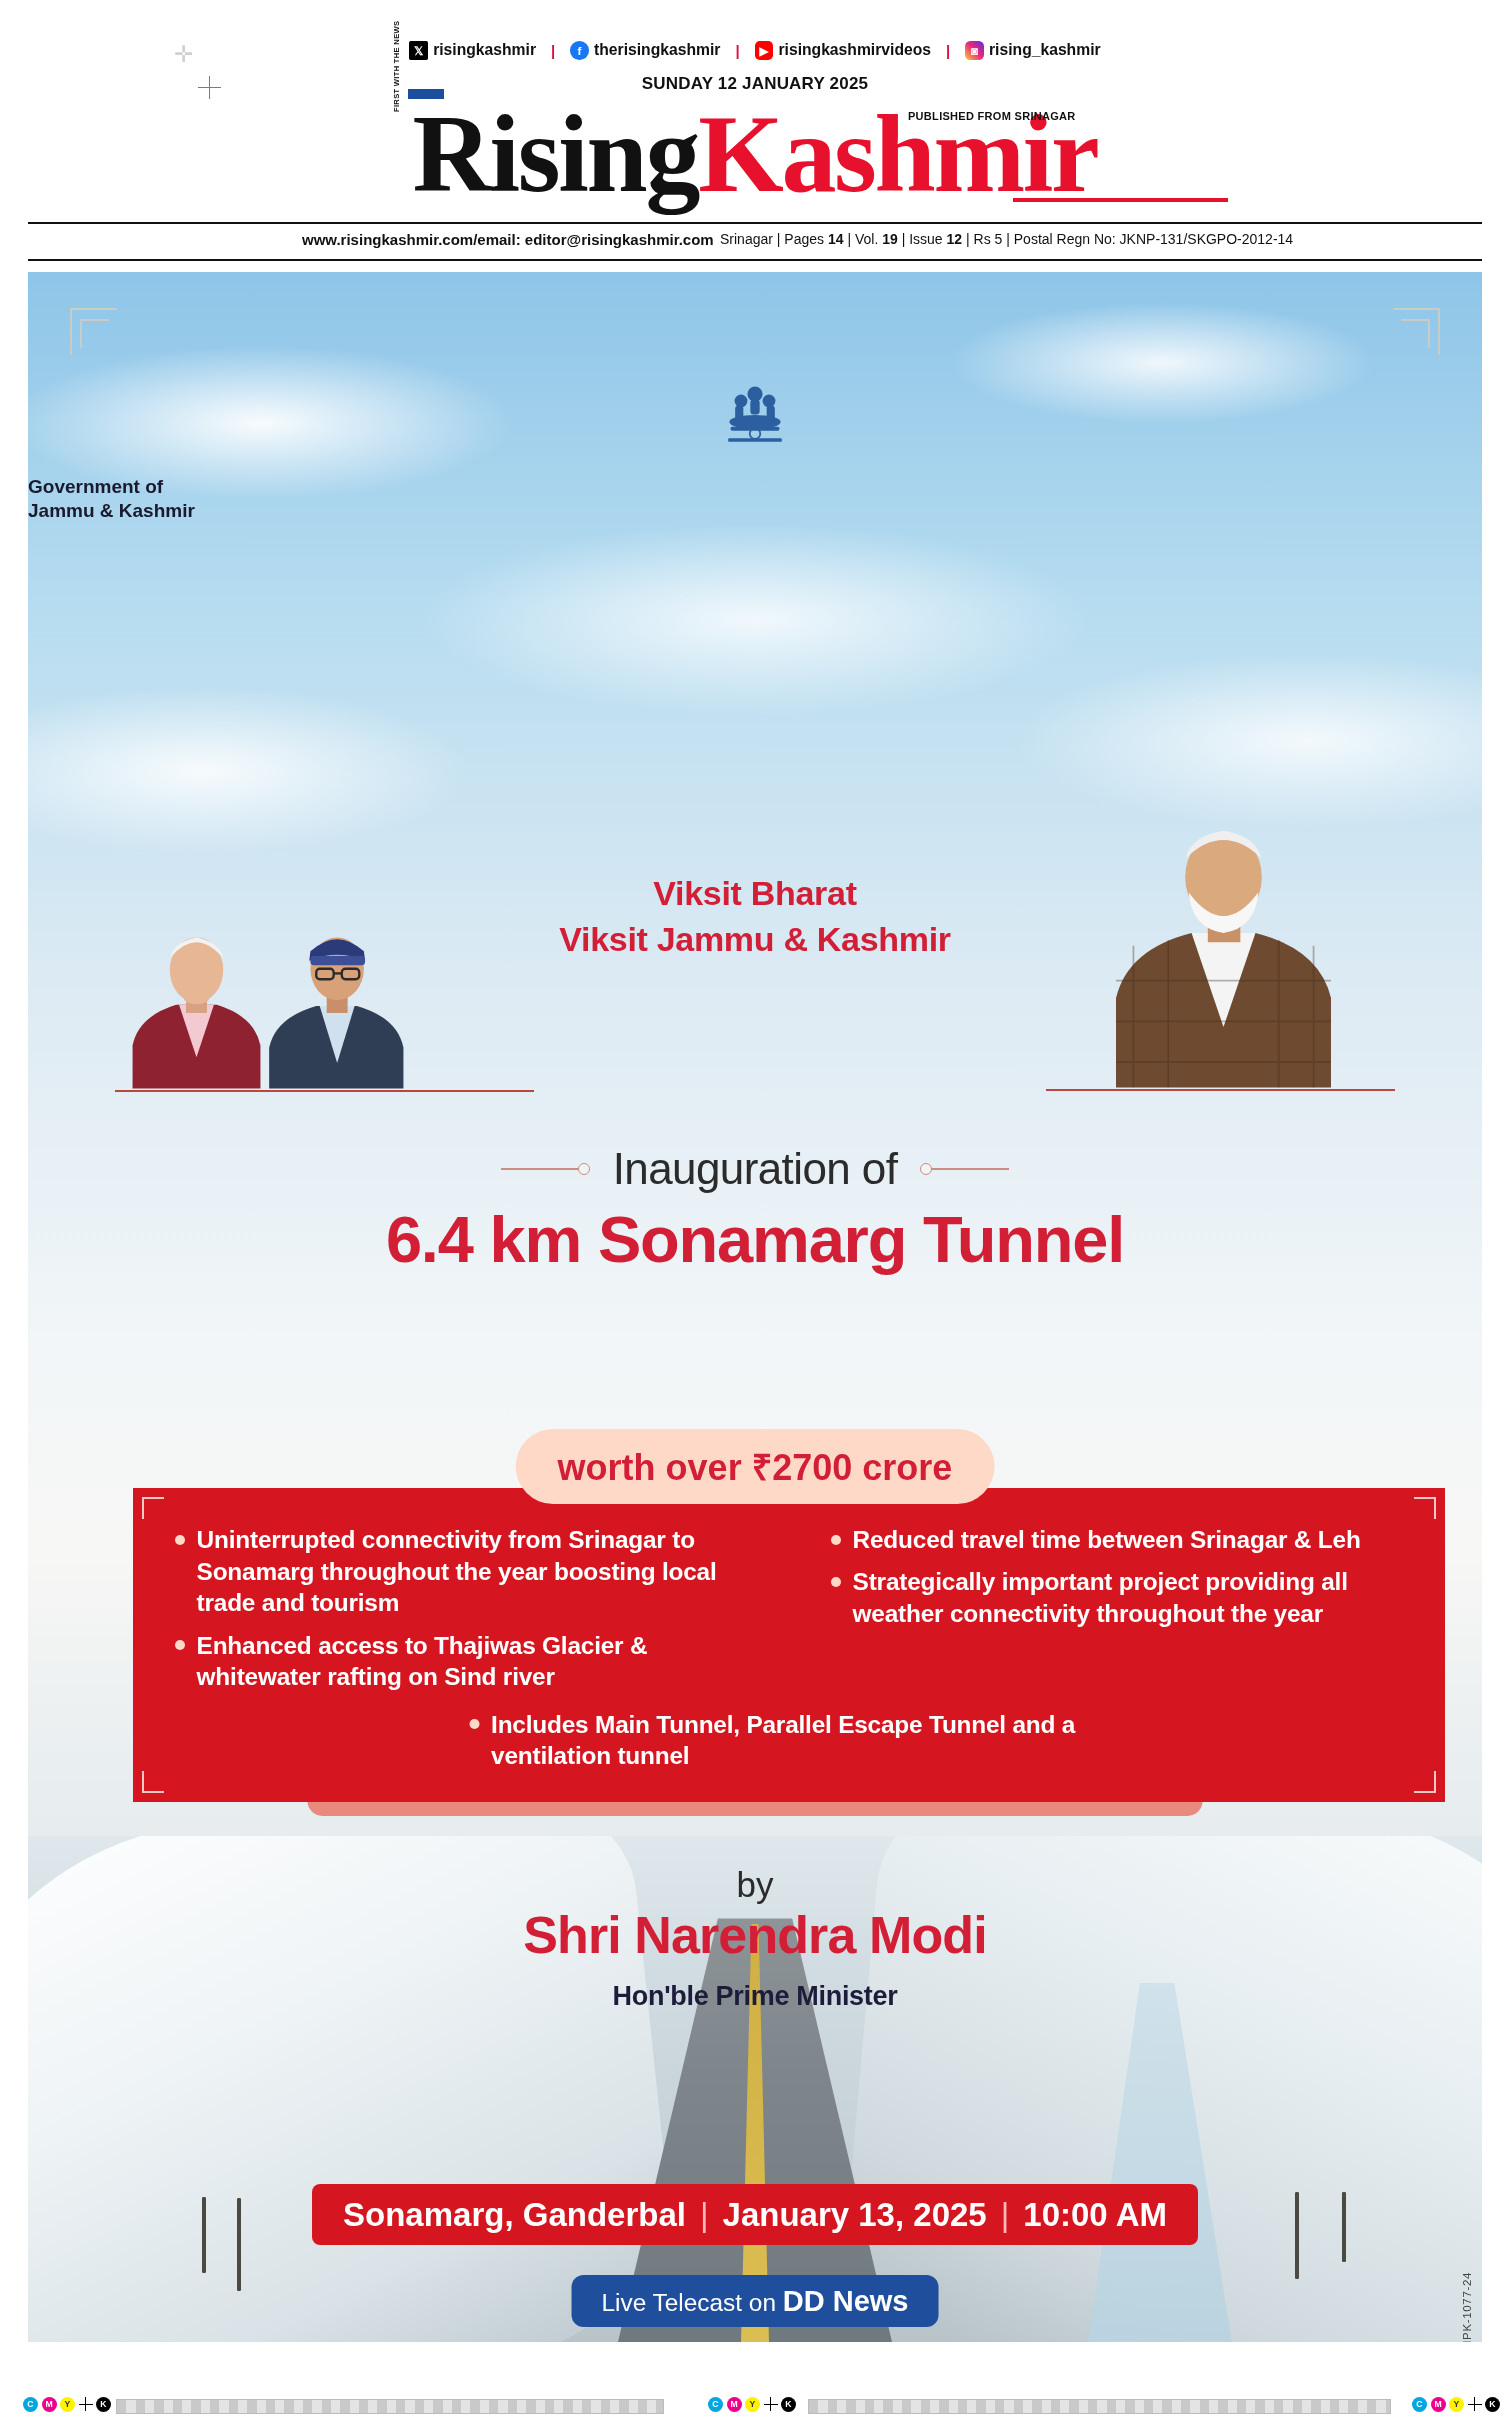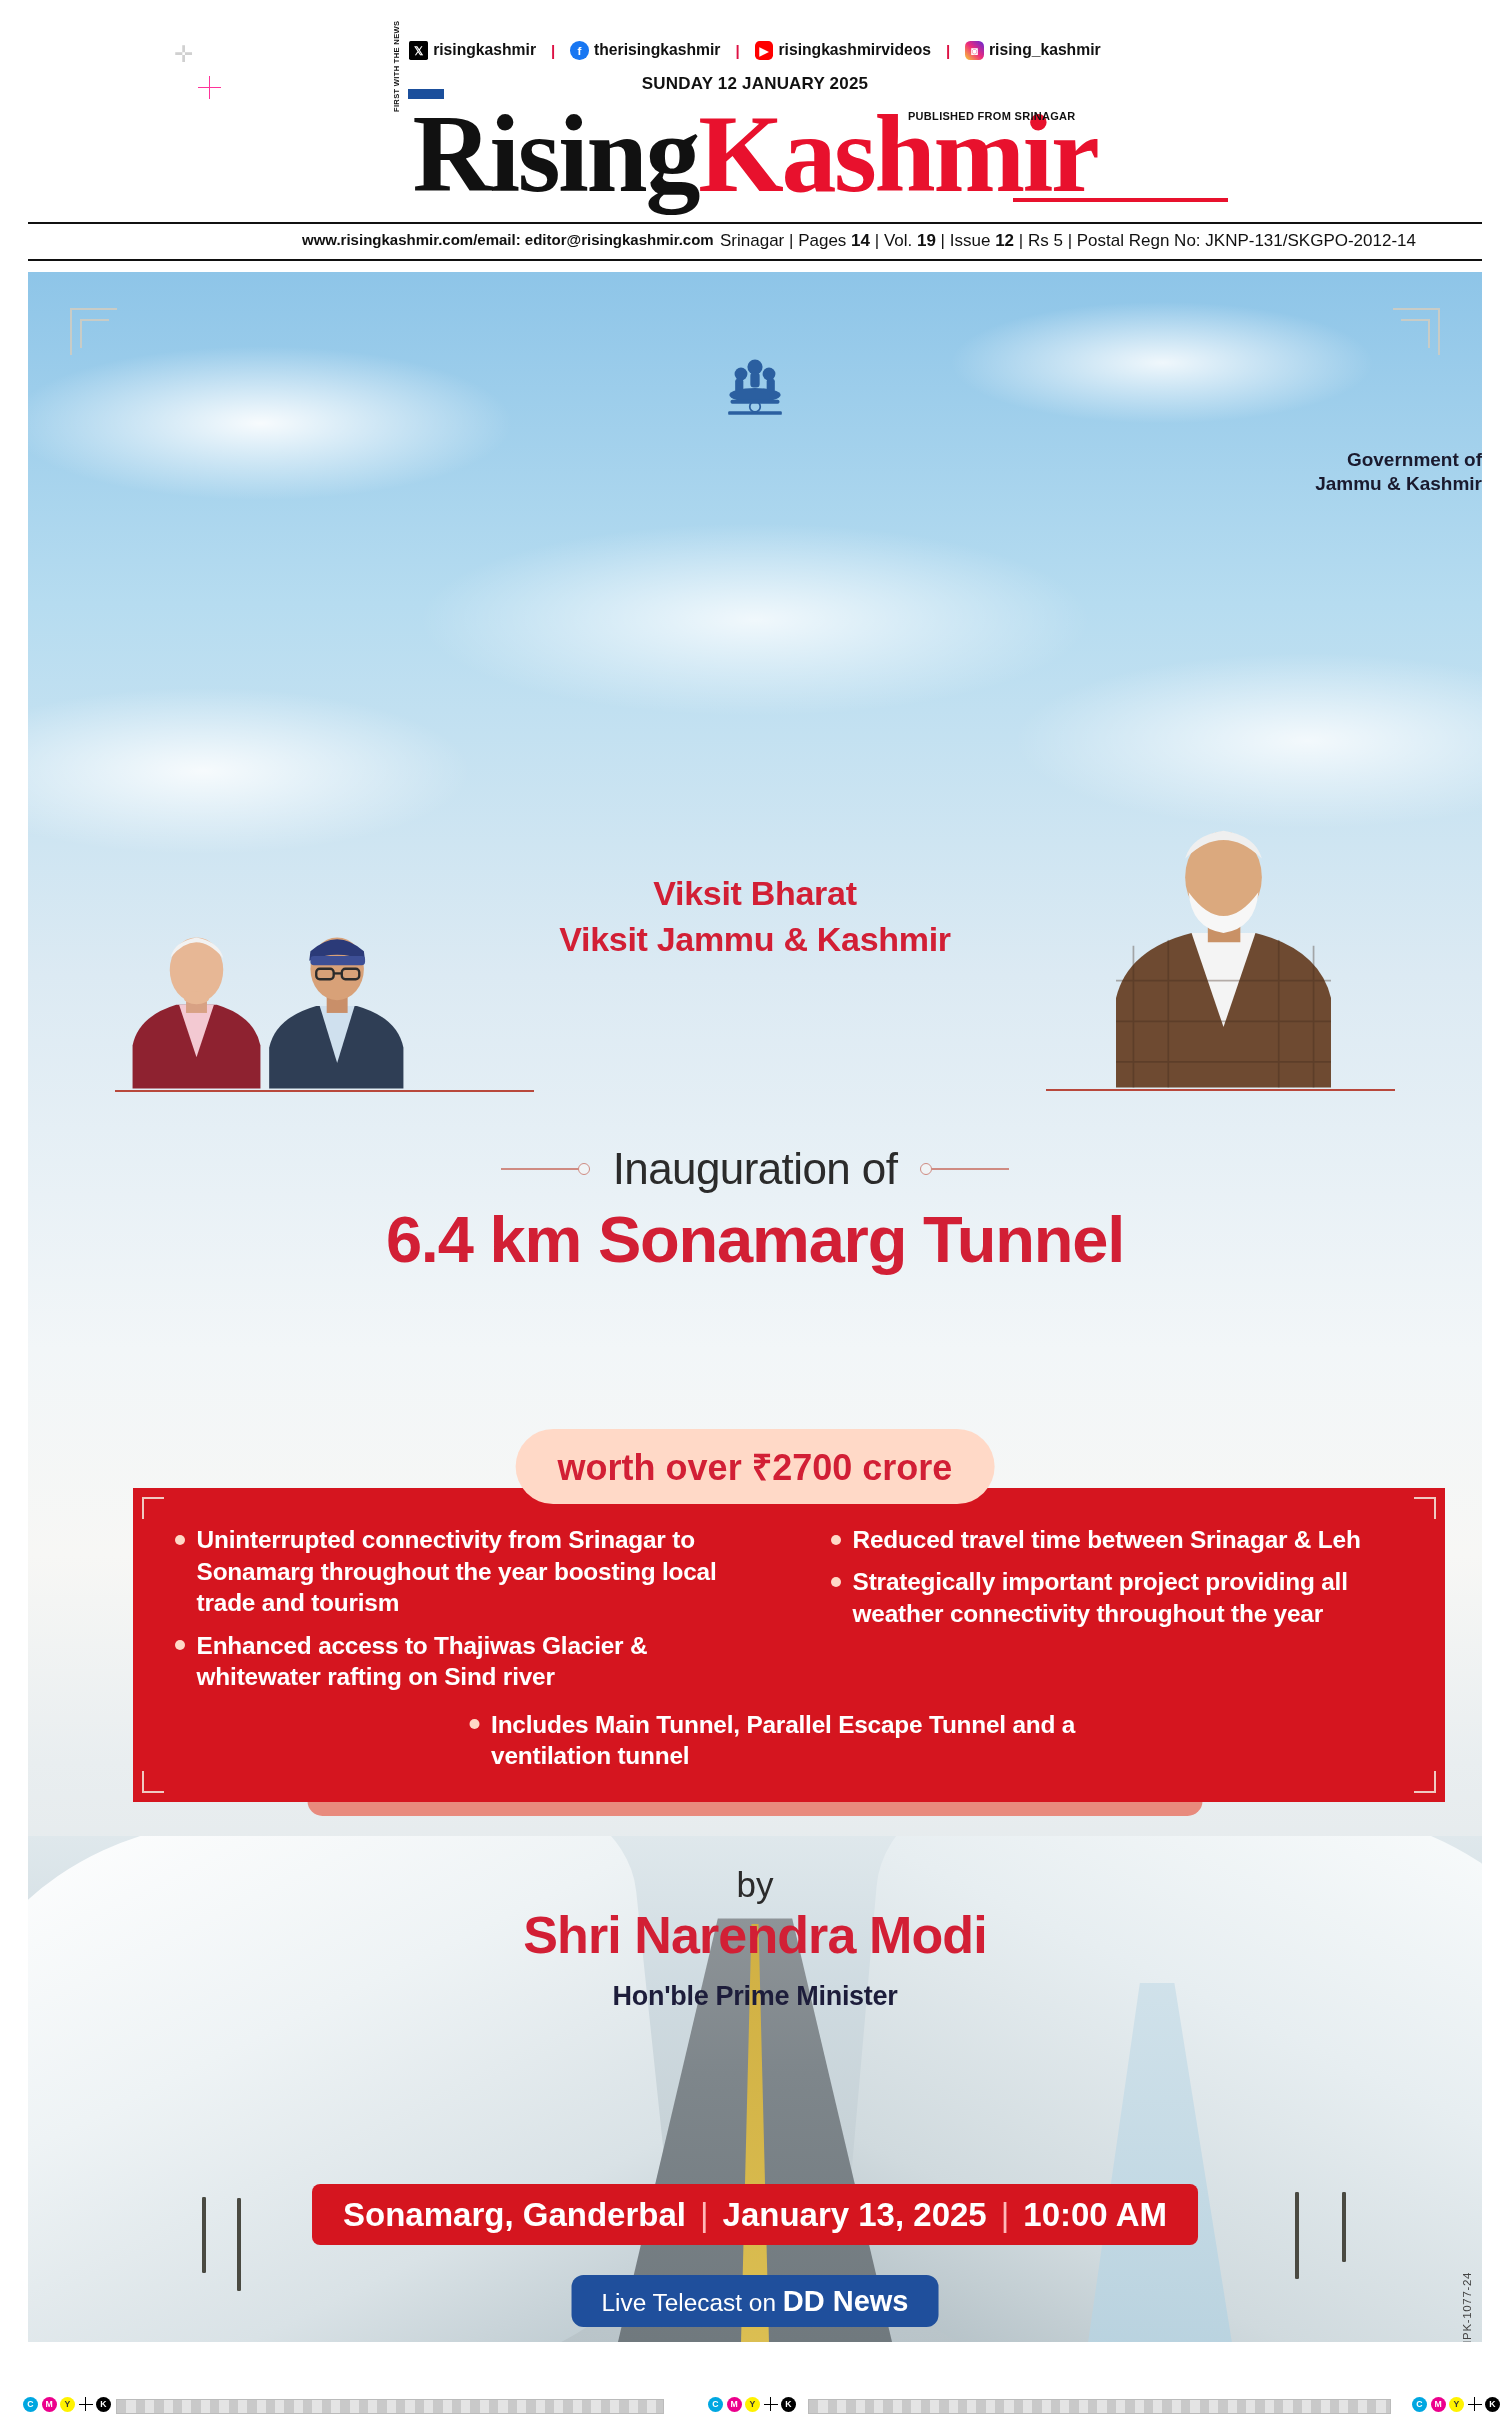--- a/index.html
+++ b/index.html
@@ -163,21 +163,21 @@
     left: 302px;
     top: 231px;
     font-size: 15px;
     font-weight: bold;
     color: #111;
   }
   .info-right {
     position: absolute;
     left: 720px;
     top: 231px;
-    font-size: 17px;
+    font-size: 14px;
     color: #111;
   }
   .info-right b { font-weight: bold; }
 
   
   .ad {
     position: absolute;
     left: 28px;
     top: 272px;
     width: 1454px;
@@ -203,22 +203,22 @@
     border: 2.9px solid #c9ccc6;
   }
   .corner.tl { left: 42px; top: 36px; border-right: none; border-bottom: none; }
   .corner.tr { right: 42px; top: 36px; border-left: none; border-bottom: none; }
   .corner.tl2 { left: 52px; top: 47px; border-right: none; border-bottom: none; width: 27px; height: 27px; }
   .corner.tr2 { right: 52px; top: 47px; border-left: none; border-bottom: none; width: 27px; height: 27px; }
 
   
   .emblem-wrap {
     position: absolute;
-    left: 0; top: 81px; width: 100%;
-    text-align: right;
+    left: 0; top: 108px; width: 100%;
+    text-align: left;
   }
   .emblem {
     width: 70px; height: 87px;
     margin: 0 auto;
     position: relative;
   }
   .emblem svg { display: block; }
   .emblem-caption {
     margin-top: 8.1px;
     font-size: 19px;

